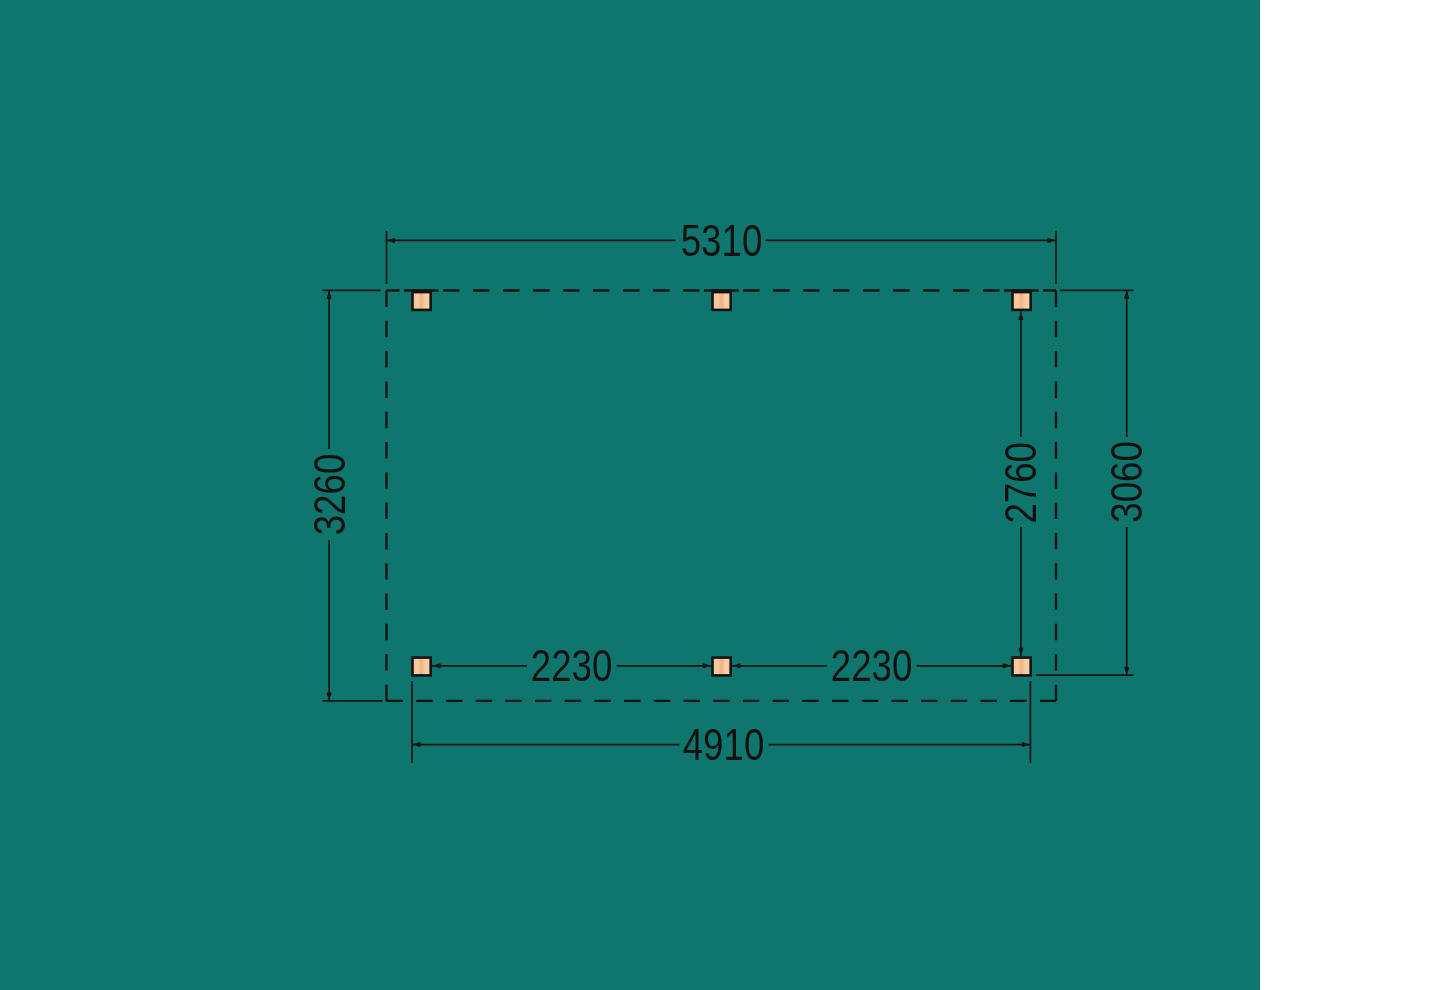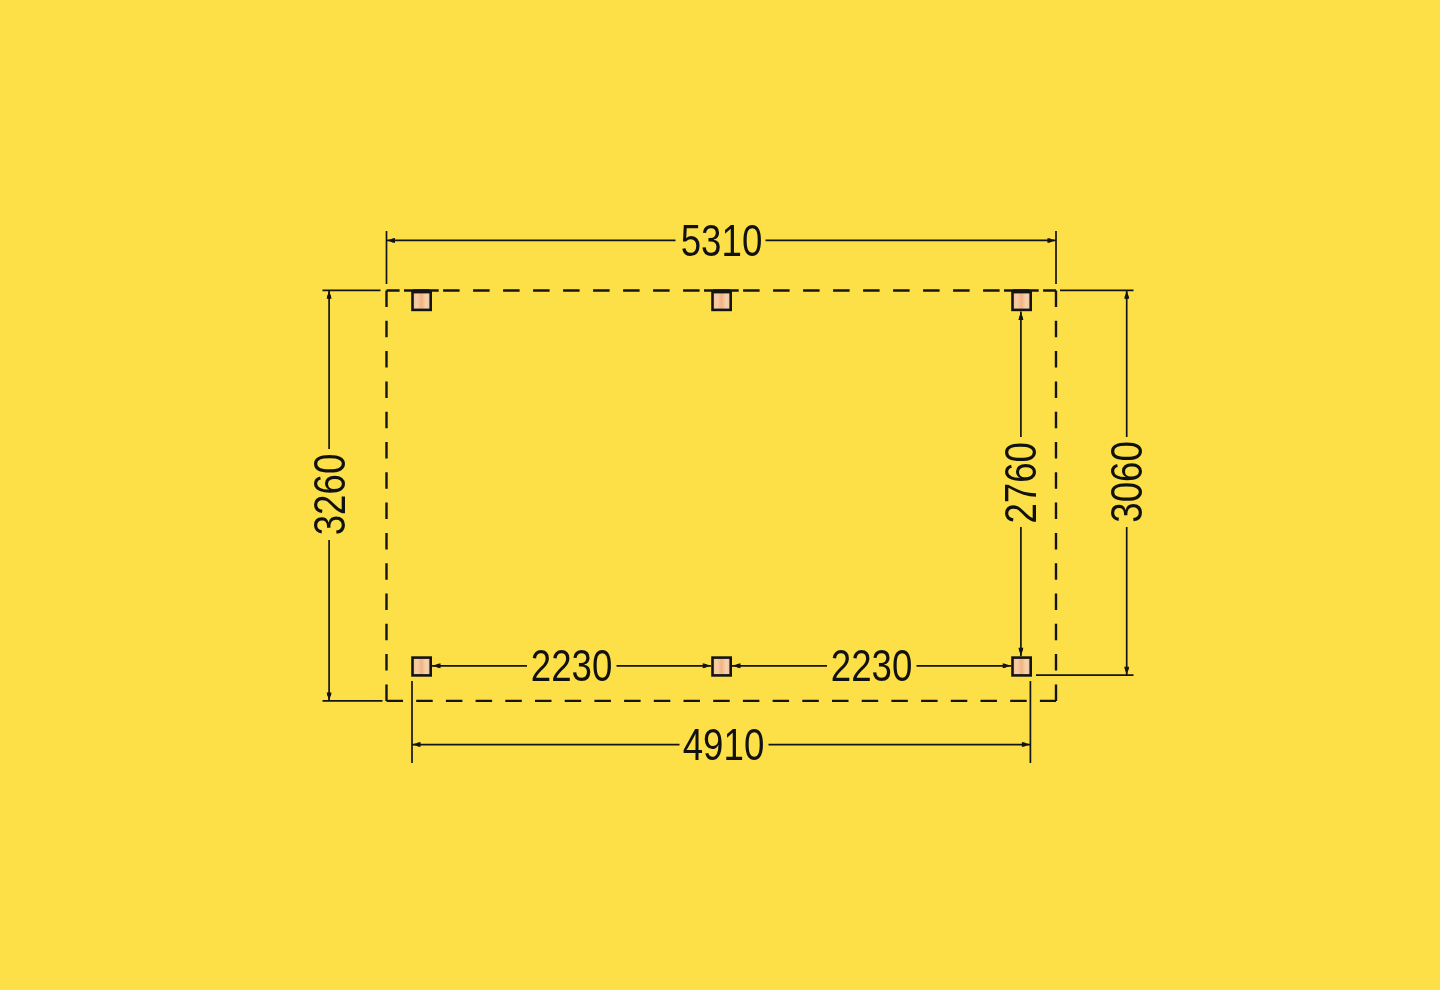--- a/index.html
+++ b/index.html
@@ -1,17 +1,17 @@
 <!DOCTYPE html>
 <html><head>
 <meta charset="utf-8">
 <title>Plattegrond</title>
 <style>
   html,body{margin:0;padding:0;background:#ffffff;}
-  .page{width:1440px;height:990px;position:relative;overflow:hidden;background:#fde047;}
+  .page{width:1260px;height:990px;position:relative;overflow:hidden;background:#0f766e;}
   text{font-family:"Liberation Sans", sans-serif;fill:#111;}
 </style>
 </head>
 <body>
 <div class="page">
 <svg width="1440" height="990" viewBox="0 0 1440 990" xmlns="http://www.w3.org/2000/svg">
   <defs>
     <linearGradient id="wood" x1="0" y1="0" x2="1" y2="0">
       <stop offset="0" stop-color="#f3bd90"></stop>
       <stop offset="0.25" stop-color="#f8cda4"></stop>

